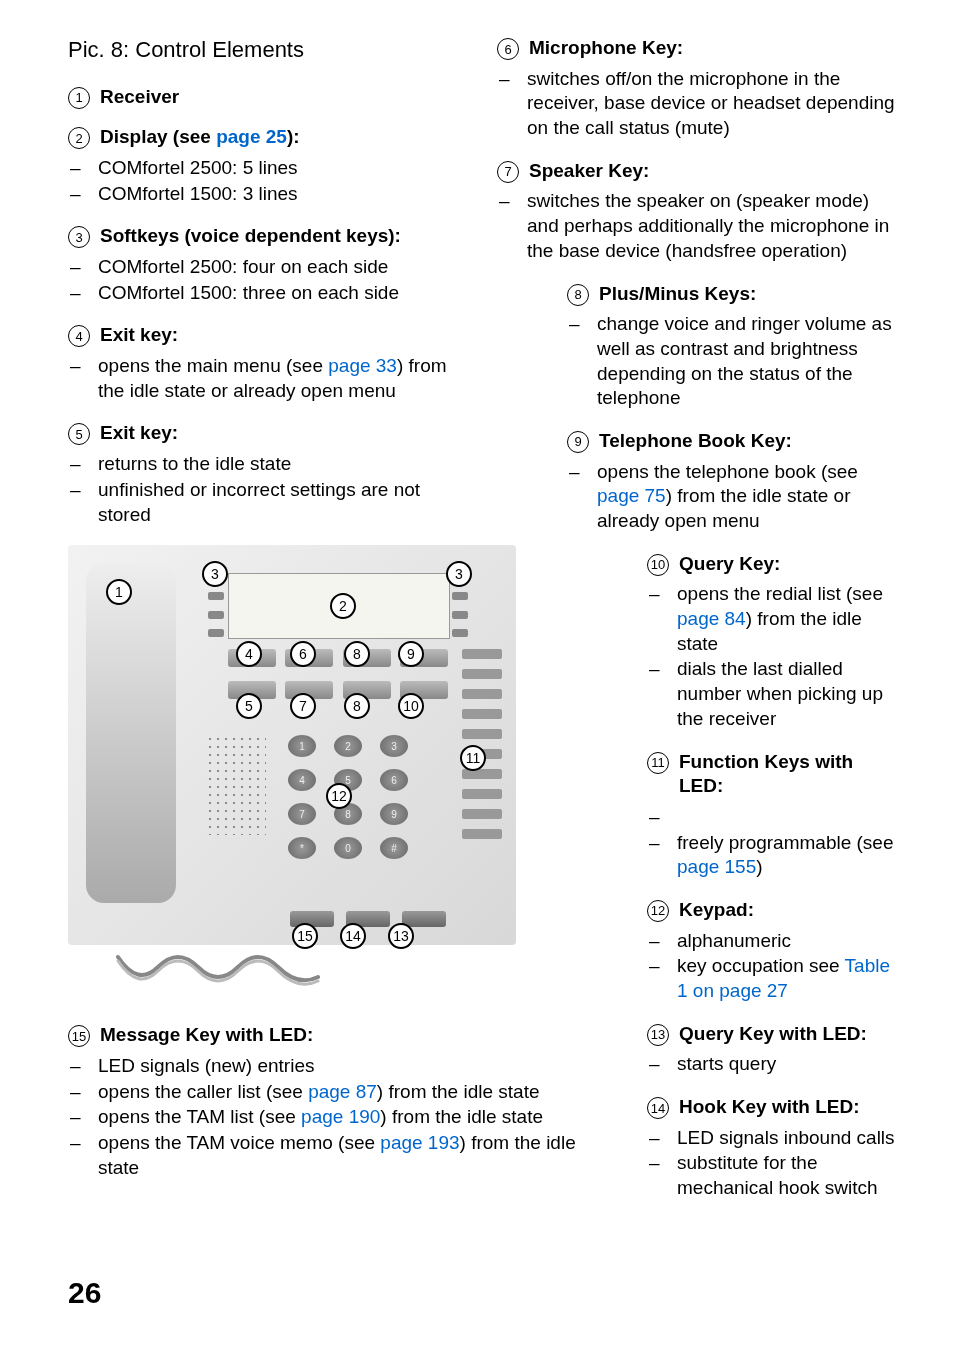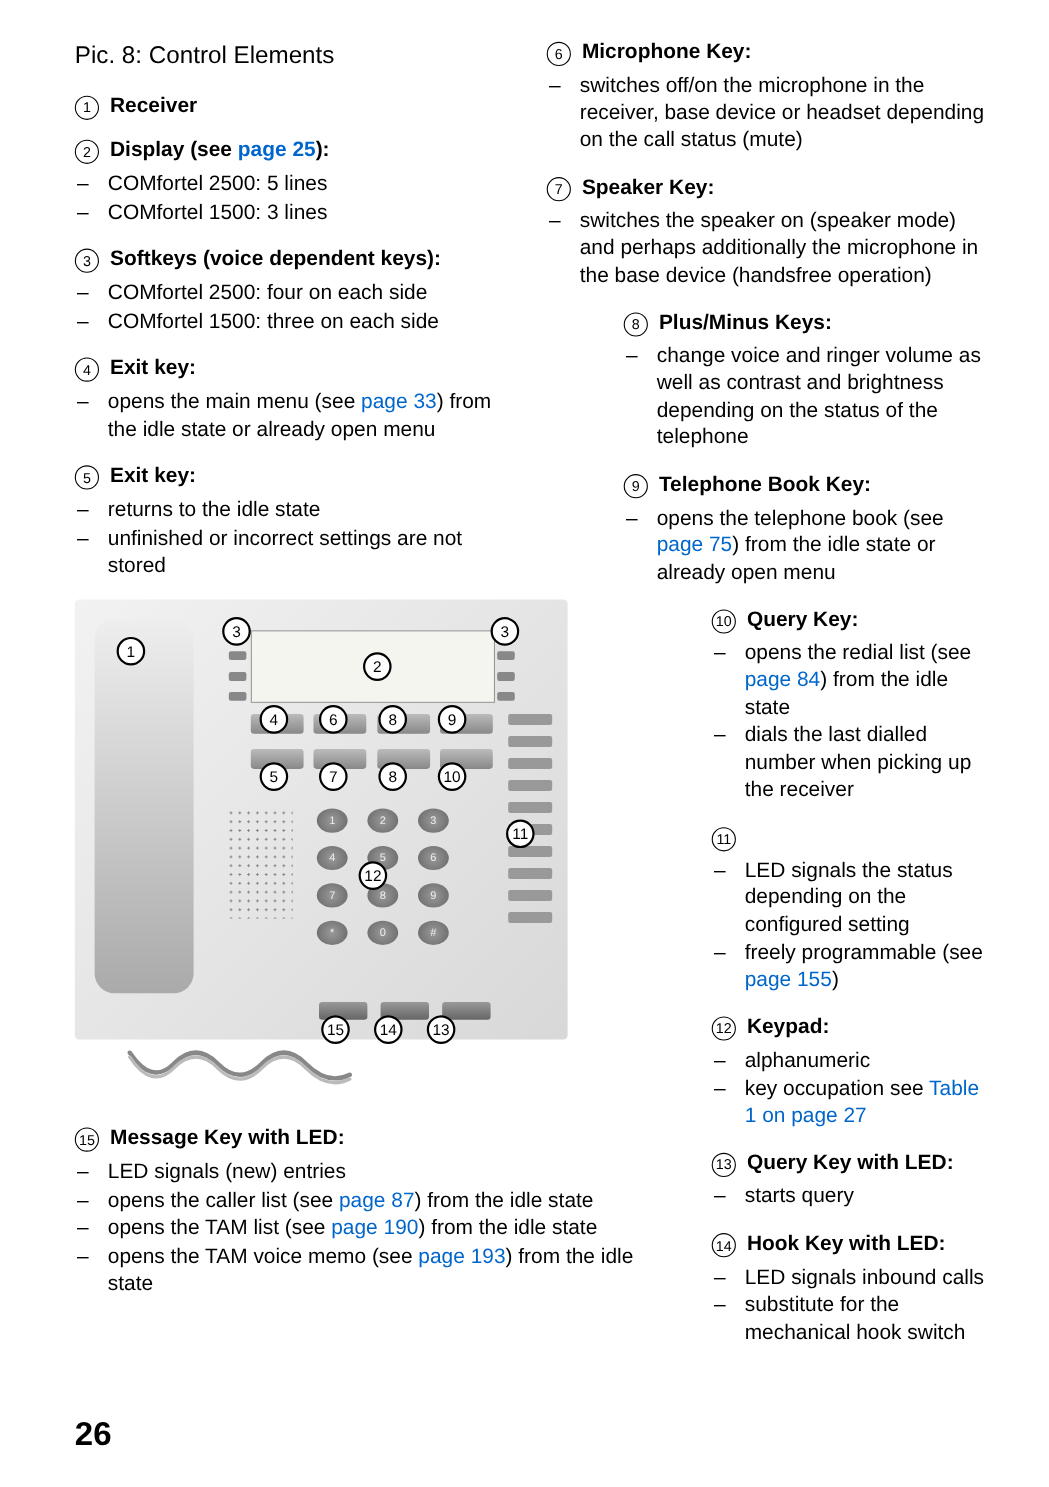--- a/index.html
+++ b/index.html
@@ -86,21 +86,21 @@
   .link {
     color: #0066cc;
   }
   .block {
     margin-bottom: 6px;
   }
   .indent-1 { margin-left: 70px; }
   .indent-2 { margin-left: 150px; }
   .page-num {
     position: absolute;
-    bottom: 28px;
+    bottom: 40px;
     left: 68px;
     font-size: 30px;
     font-weight: bold;
   }
   
   .figure {
     margin: 16px 0 28px 0;
     width: 448px;
   }
   .phone-box {
@@ -481,25 +481,25 @@
           <div class="bullet">
               <span class="dash">–</span>
               <span class="bullet-text">dials the last dialled number when picking up the receiver</span>
             </div>
         </div>
       </div>
 
       <div class="block indent-2">
         <div class="item">
           <span class="circle-num">11</span>
-        </div>
-        <div class="bullet-list">
-          <div class="bullet">
-              <span class="dash">–</span>
-              <span class="bullet-text">LED signals the status depend­ing on the configured setting</span>
+          <span class="item-title">Function Keys with LED:</span>
+        </div>
+        <div class="bullet-list">
+          <div class="bullet">
+              <span class="dash">–</span>
             </div>
           <div class="bullet">
               <span class="dash">–</span>
             <span class="bullet-text"><span>freely programmable (see </span><span class="link">page 155</span><span>)</span></span>
           </div>
         </div>
       </div>
 
       <div class="block indent-2">
         <div class="item">

